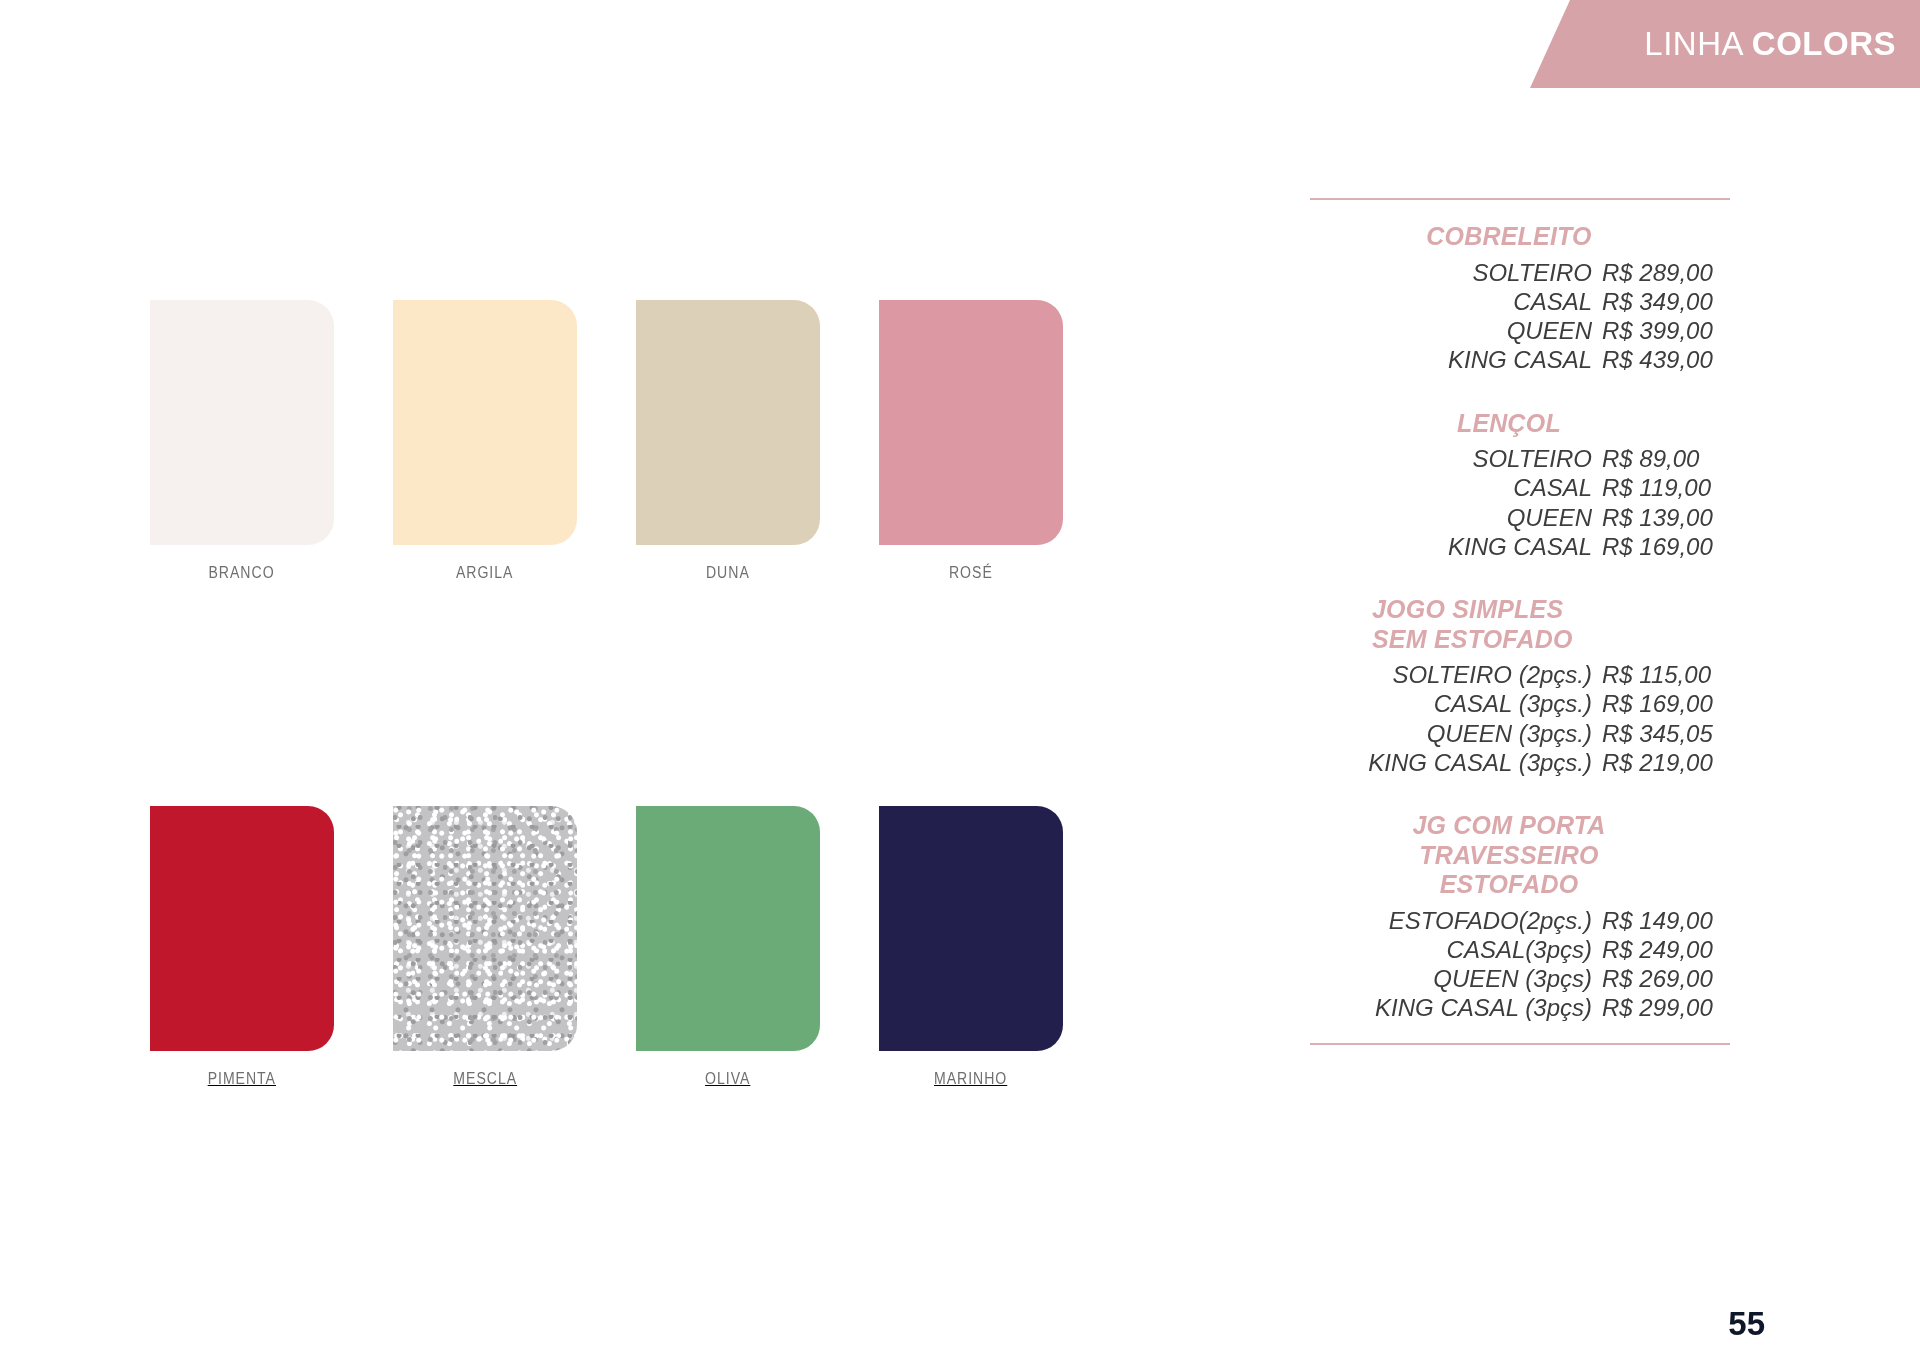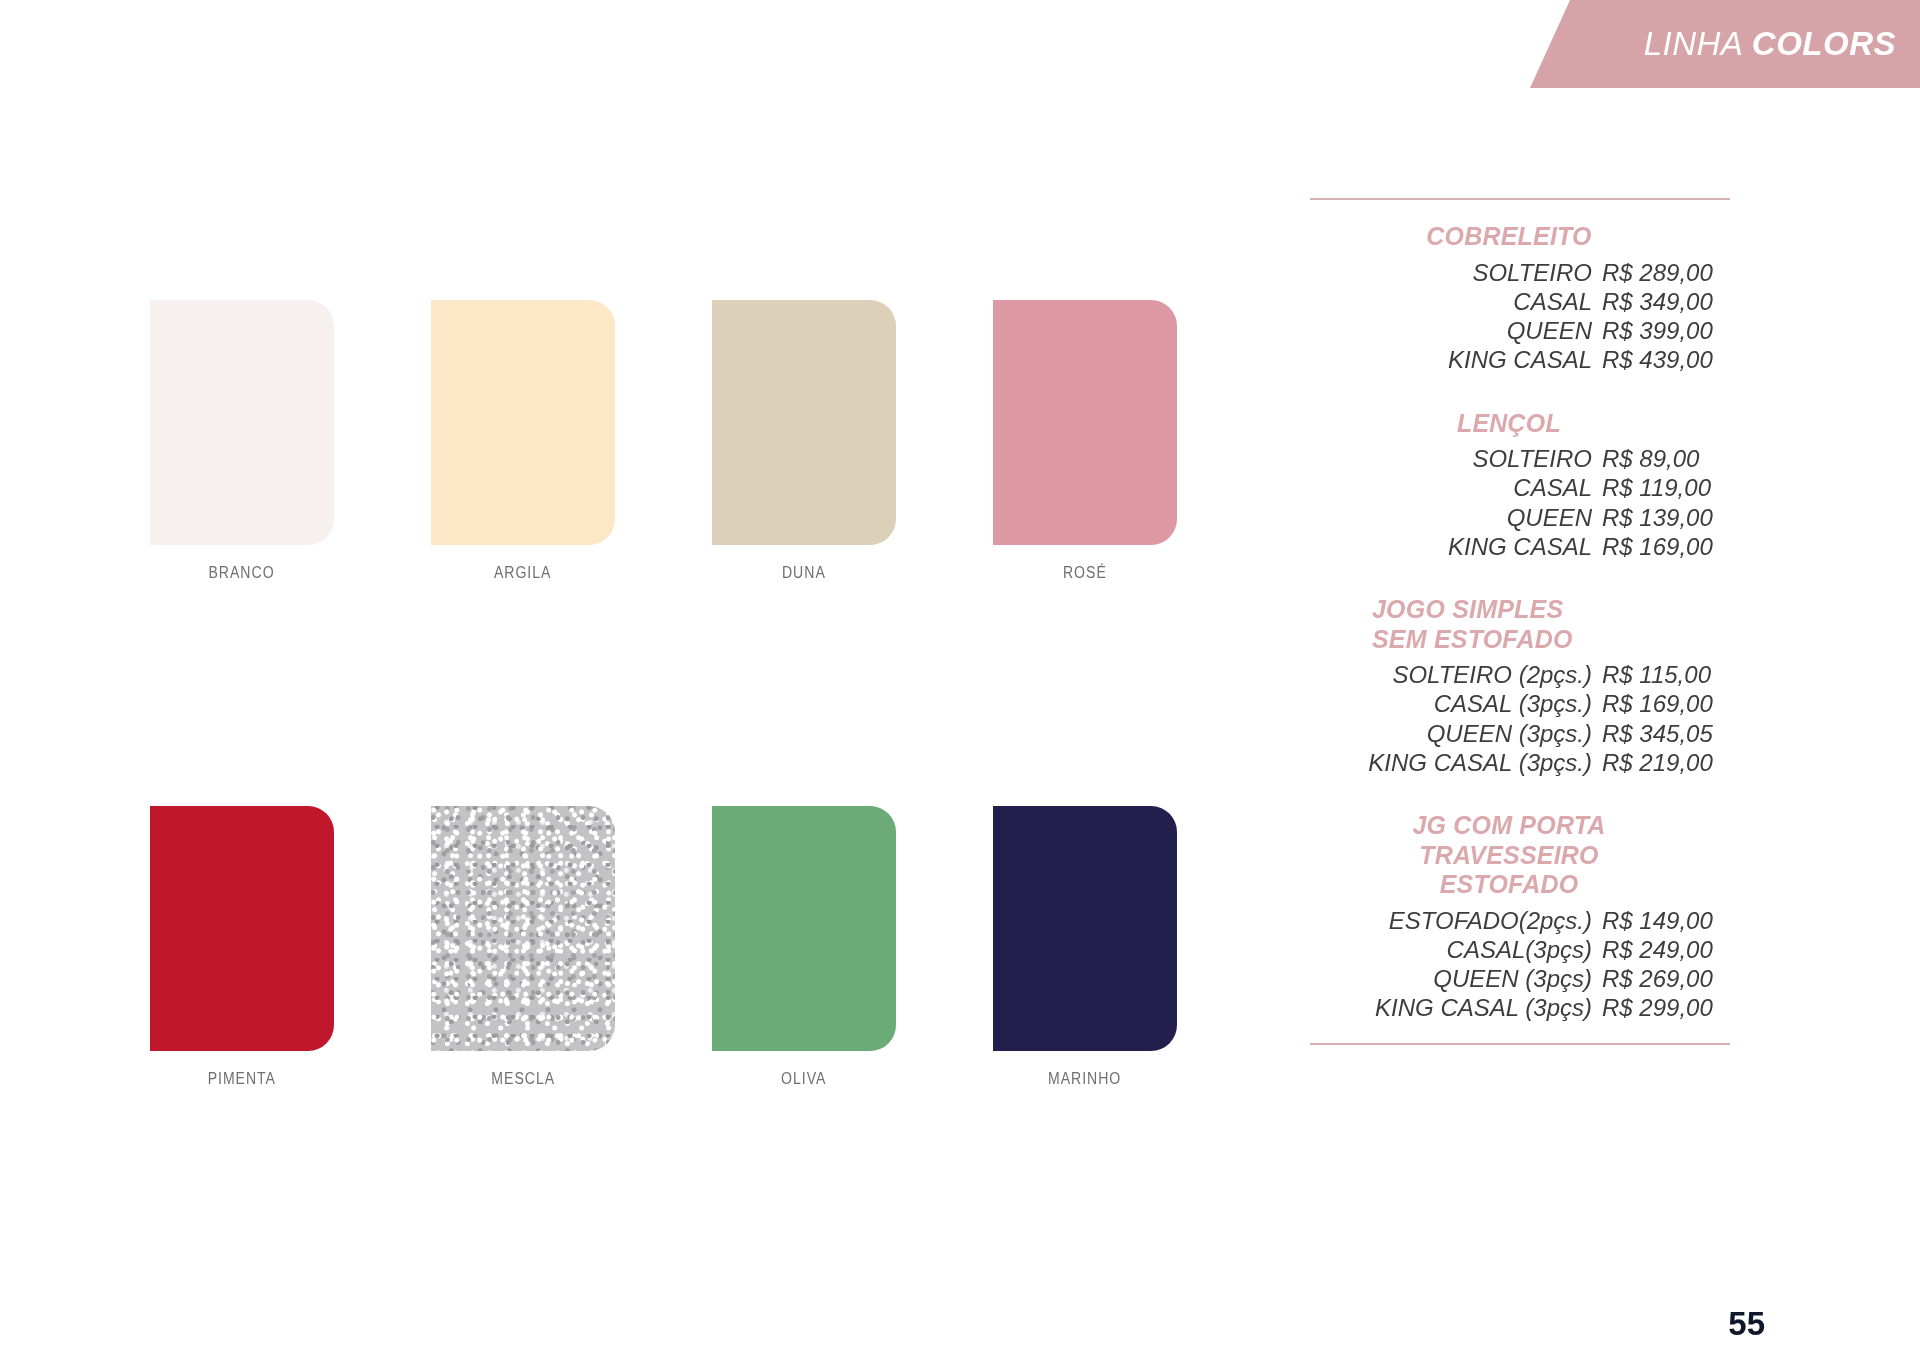--- a/index.html
+++ b/index.html
@@ -29,39 +29,38 @@
     background: #d6a4a8;
     clip-path: polygon(40px 0, 100% 0, 100% 100%, 0 100%);
     display: flex;
     align-items: center;
     justify-content: flex-end;
     padding-right: 24px;
   }
   .header-title {
     color: #ffffff;
     font-size: 33px;
-    font-style: italic;
     letter-spacing: 0.5px;
     white-space: nowrap;
   }
   .header-title .thin { font-weight: 400; }
   .header-title .bold { font-weight: 700; }
 
   
   .swatch-area {
     position: absolute;
     left: 150px;
     top: 300px;
     width: 1055px;
   }
   .swatch-row {
     display: flex;
-    gap: 97px;
-  }
-  .swatch-row.second { margin-top: 224px; }
+    gap: 59px;
+  }
+  .swatch-row.second { margin-top: 224px; text-decoration: underline; }
 
   .swatch-cell {
     width: 184px;
     display: flex;
     flex-direction: column;
     align-items: center;
   }
   .swatch-chip {
     width: 184px;
     height: 245px;

